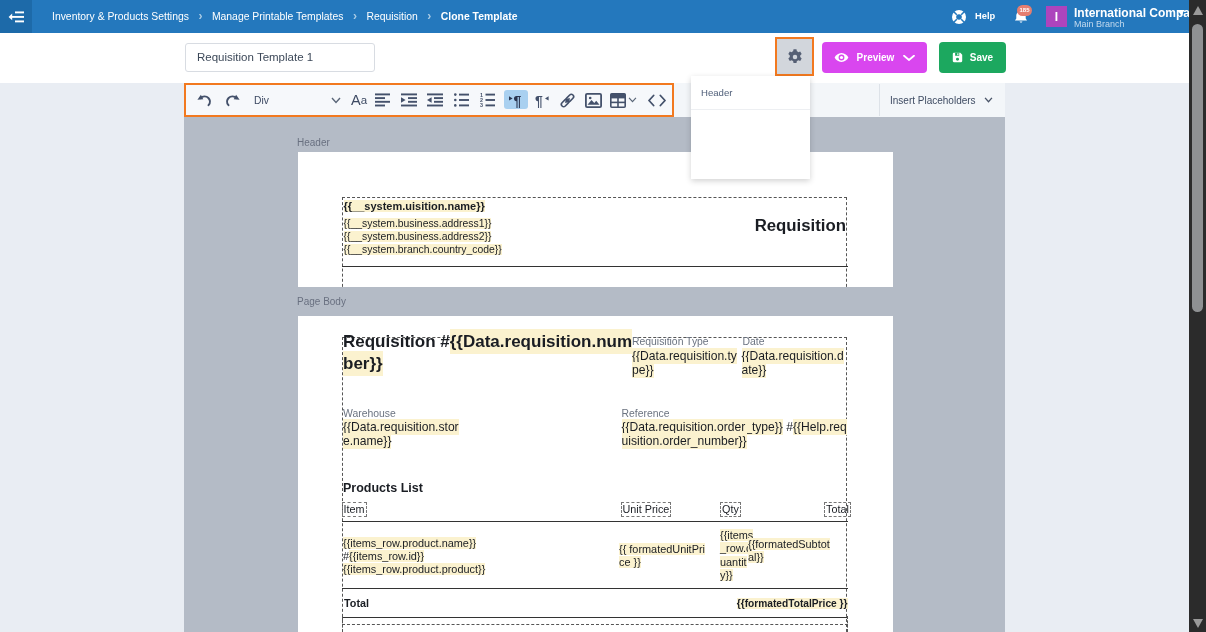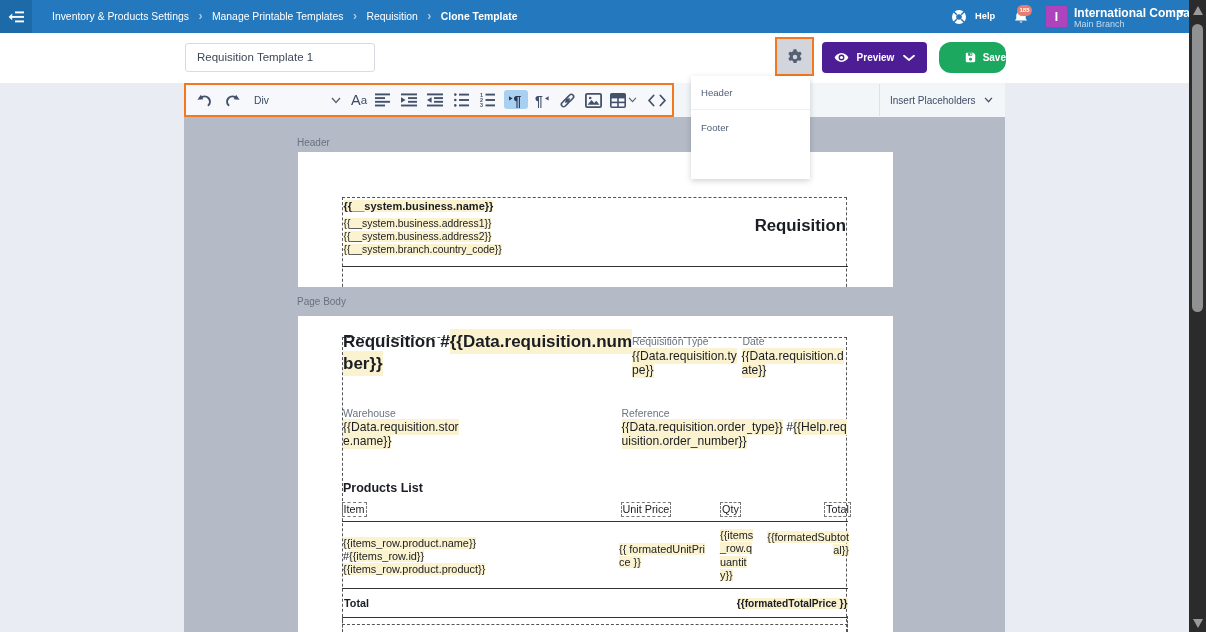--- a/index.html
+++ b/index.html
@@ -67,32 +67,32 @@
 <div class="abs" style="left:0;top:33px;width:1190px;height:50px;background:#fff"></div>
 <div class="abs" style="left:185px;top:43px;width:190px;height:29px;background:#fff;border:1px solid #d8dce2;border-radius:3px;font-size:11.5px;color:#3c4858;line-height:27px;padding-left:11px">Requisition Template 1</div>
 
 <div class="abs" style="left:775px;top:37px;width:39px;height:39px;border:2px solid #f2791f;background:#d2d6dc;display:flex;align-items:center;justify-content:center">
 <svg width="18" height="18" viewBox="0 0 20 20">
 <path fill="#566075" d="M8.35 1.5 h3.3 l.45 2.2 a6.6 6.6 0 0 1 1.56 .9 l2.12-.73 1.65 2.86 -1.67 1.5 a6.6 6.6 0 0 1 0 1.8 l1.67 1.5 -1.65 2.86 -2.12-.73 a6.6 6.6 0 0 1 -1.56 .9 l-.45 2.2 h-3.3 l-.45-2.2 a6.6 6.6 0 0 1 -1.56-.9 l-2.12 .73 -1.65-2.86 1.67-1.5 a6.6 6.6 0 0 1 0-1.8 l-1.67-1.5 1.65-2.86 2.12 .73 a6.6 6.6 0 0 1 1.56-.9 z"></path>
 <circle cx="10" cy="10" r="2.5" fill="#d2d6dc"></circle>
 </svg>
 </div>
 
-<div class="abs" style="left:822px;top:42px;width:105px;height:31px;background:#4c1d95;border-radius:4px;display:flex;align-items:center;justify-content:center;color:#fff">
+<div class="abs" style="left:822px;top:42px;width:105px;height:31px;background:#d946ef;border-radius:4px;display:flex;align-items:center;justify-content:center;color:#fff">
 <svg width="15" height="11" viewBox="0 0 19 13" style="margin-right:8px">
 <path d="M9.5 .8 C5.3 .8 2.2 3.6 .8 6.5 C2.2 9.4 5.3 12.2 9.5 12.2 C13.7 12.2 16.8 9.4 18.2 6.5 C16.8 3.6 13.7 .8 9.5 .8 Z M9.5 10.2 a3.7 3.7 0 1 1 0-7.4 a3.7 3.7 0 0 1 0 7.4 Z" fill="#fff"></path>
 <circle cx="9.5" cy="6.5" r="2" fill="#fff"></circle>
 </svg>
 <span style="font-size:10px;font-weight:bold">Preview</span>
 <svg width="12" height="6" viewBox="0 0 12 6" style="margin-left:9px">
       <path d="M1 0.8 L6 5 L11 0.8" fill="none" stroke="#fff" stroke-width="1.8" stroke-linecap="round"></path>
     </svg>
 </div>
 
-<div class="abs" style="left:939px;top:42px;width:67px;height:31px;background:#1ca85f;border-radius:12px;display:flex;align-items:center;justify-content:flex-end;color:#fff">
+<div class="abs" style="left:939px;top:42px;width:67px;height:31px;background:#1ca85f;border-radius:4px;display:flex;align-items:center;justify-content:center;color:#fff">
 <svg width="11" height="11" viewBox="0 0 14 14" style="margin-right:7px">
 <path d="M1 2.4 A1.4 1.4 0 0 1 2.4 1 H10.6 L13 3.4 V11.6 A1.4 1.4 0 0 1 11.6 13 H2.4 A1.4 1.4 0 0 1 1 11.6 Z" fill="#fff"></path>
 <rect x="4" y="1" width="5.2" height="3.8" fill="#1ca85f"></rect>
 <rect x="6.7" y="1.7" width="1.5" height="2.3" fill="#fff"></rect>
 <circle cx="7" cy="9.3" r="1.9" fill="#1ca85f"></circle>
 </svg>
 <span style="font-size:10px;font-weight:bold">Save</span>
 </div>
 
 <div class="abs" style="left:184px;top:83px;width:821px;height:34px;background:#f3f6f9"></div>
@@ -250,29 +250,28 @@
           <path d="M12.4 1.5 L17 6.5 L12.4 11.5"></path>
         </g>
       </svg>
 </div>
 </div>
 
 <div class="abs" style="left:184px;top:117px;width:821px;height:515px;background:#b4bbc6"></div>
 
 <div class="abs" style="left:691px;top:76px;width:119px;height:103px;background:#fff;box-shadow:0 2px 6px rgba(0,0,0,.18);z-index:50">
 <div style="height:34px;line-height:34px;padding-left:10px;color:#51607a;font-size:9.6px;border-bottom:1px solid #edeff2">Header</div>
-<div style="height:35px;line-height:35px;padding-left:10px;color:#51607a;font-size:9.6px">Footer</div>
 </div>
 
 <div class="abs" style="left:297px;top:137px;color:#697080;font-size:10px">Header</div>
 <div class="abs" style="left:297px;top:296px;color:#697080;font-size:10px">Page Body</div>
 
 <div class="abs" id="page1" style="left:298px;top:152px;width:595px;height:135px;background:#fff;overflow:hidden;color:#1a1d23">
 <div class="abs" style="left:44px;top:45px;width:505px;height:95px;border:1px dashed #555;border-bottom:none"></div>
-<div class="abs" style="left:45.5px;top:46.5px;font-size:11px;line-height:14px;font-weight:bold"><span class="hl">{{__system.business.name}}</span></div>
+<div class="abs" style="left:45.5px;top:46.5px;font-size:11px;line-height:14px;font-weight:bold"><span class="hl">{{__system.uisition.name}}</span></div>
 <div class="abs" style="left:45.5px;top:64.5px;font-size:10.4px;line-height:13px"><span class="hl">{{__system.business.address1}}</span><br><span class="hl">{{__system.business.address2}}</span><br><span class="hl">{{__system.branch.country_code}}</span></div>
 <div class="abs" style="left:248px;top:64px;width:300px;text-align:right;font-size:16.8px;font-weight:bold;line-height:20px">Requisition</div>
 <div class="abs" style="left:44px;top:114px;width:506px;height:1px;background:#333"></div>
 </div>
 
 <div class="abs" id="page2" style="left:298px;top:316px;width:595px;height:316px;background:#fff;overflow:hidden;color:#1a1d23">
 <style>
 #page2 .lbl{color:#6b7380;font-size:10.4px}
 #page2 .v{font-size:12.1px;line-height:14.1px}
 #page2 .v .hl{padding:1px 0}
@@ -296,21 +295,21 @@
 
 <div class="abs" style="left:43.5px;top:186px;border:1px dashed #777;font-size:10.8px;line-height:13px;padding:0 1px">Item</div>
 <div class="abs" style="left:322.5px;top:186px;border:1px dashed #777;font-size:10.8px;line-height:13px;padding:0 1px">Unit Price</div>
 <div class="abs" style="left:422px;top:186px;border:1px dashed #777;font-size:10.8px;line-height:13px;padding:0 1px">Qty</div>
 <div class="abs" style="left:526px;top:186px;border:1px dashed #777;font-size:10.8px;line-height:13px;padding:0 1px">Total</div>
 <div class="abs" style="left:44px;top:204.5px;width:506px;height:1px;background:#333"></div>
 
 <div class="abs v2" style="left:45px;top:220.5px"><span class="hl">{{items_row.product.name}}</span><br>#<span class="hl">{{items_row.id}}</span><br><span class="hl">{{items_row.product.product}}</span></div>
 <div class="abs v2" style="left:321px;top:227px"><span class="hl">{{ formatedUnitPri</span><br><span class="hl">ce }}</span></div>
 <div class="abs v2" style="left:422px;top:213px"><span class="hl">{{items</span><br><span class="hl">_row.q</span><br><span class="hl">uantit</span><br><span class="hl">y}}</span></div>
-<div class="abs v2" style="left:450px;top:215px;width:101px;text-align:right"><span class="hl">{{formatedSubtot</span><br><span class="hl">al}}</span></div>
+<div class="abs v2" style="left:450px;top:222px;width:101px;text-align:left"><span class="hl">{{formatedSubtot</span><br><span class="hl">al}}</span></div>
 <div class="abs" style="left:44px;top:271.5px;width:506px;height:1px;background:#333"></div>
 
 <div class="abs" style="left:46px;top:280.5px;font-size:10.8px;line-height:13px;font-weight:bold">Total</div>
 <div class="abs" style="left:340px;top:280.5px;width:209.5px;text-align:right;font-size:10.2px;line-height:13px;font-weight:bold"><span class="hl">{{formatedTotalPrice }}</span></div>
 <div class="abs" style="left:44px;top:300.5px;width:506px;height:1px;background:#333"></div>
 <div class="abs" style="left:44px;top:307.5px;width:506px;height:0;border-top:1px dashed #555"></div>
 <div class="abs" style="left:44px;top:300px;width:0;height:16px;border-left:1px dashed #555"></div>
 <div class="abs" style="left:549px;top:300px;width:0;height:16px;border-left:1px dashed #555"></div>
 </div>
 

